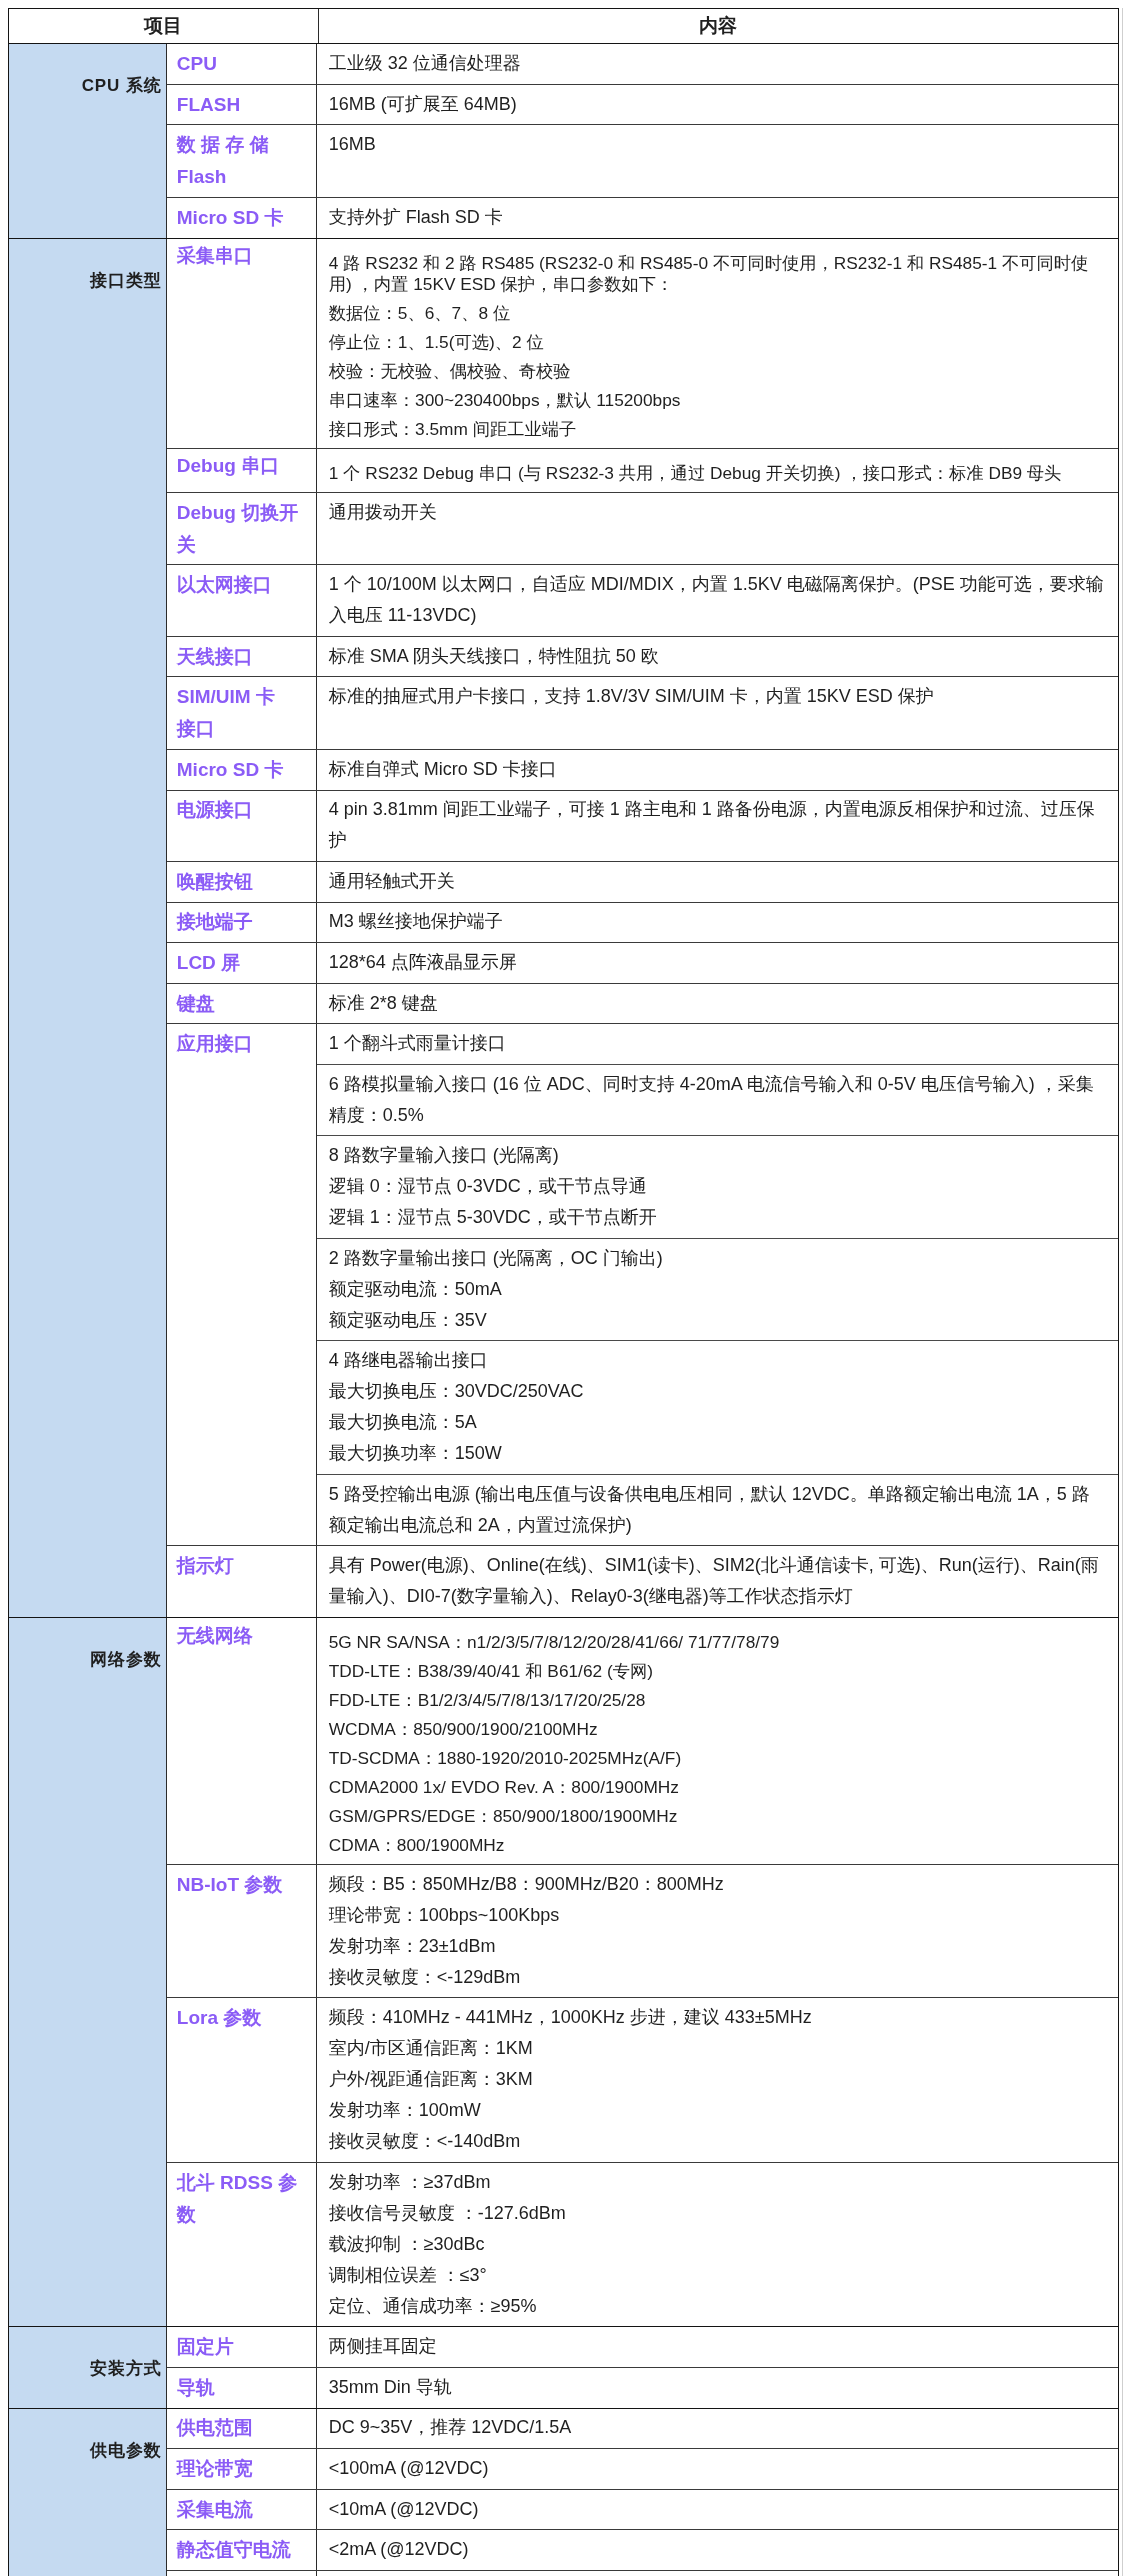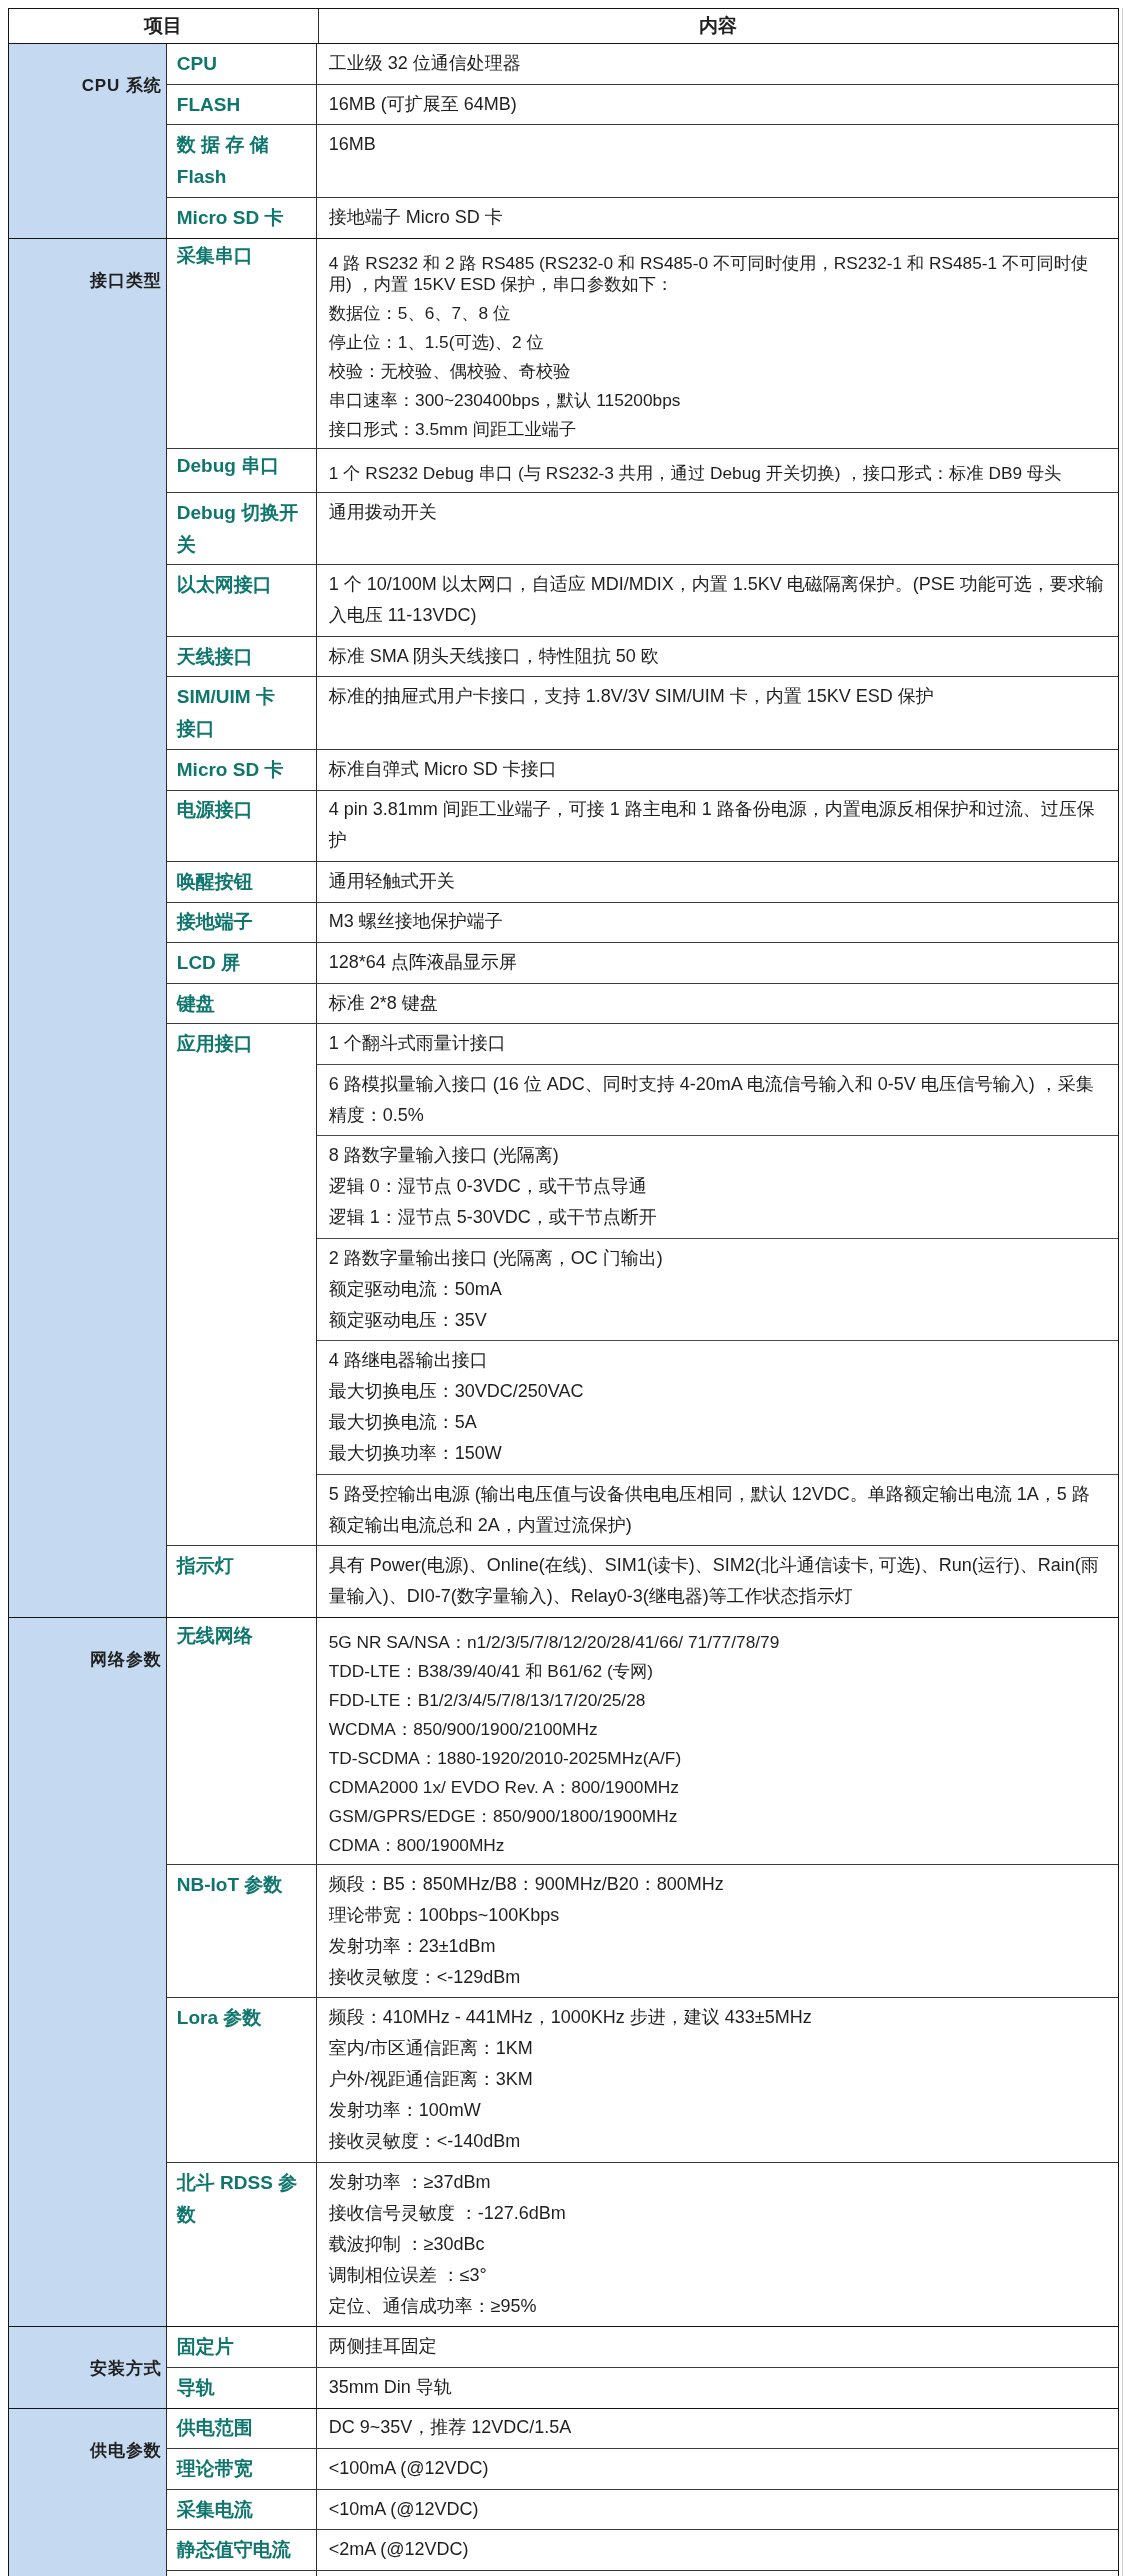--- a/index.html
+++ b/index.html
@@ -43,21 +43,21 @@
     font-weight:bold;font-size:17px;line-height:28px;
     text-align:right;padding:28px 3.8px 7.5px 3.8px;
     letter-spacing:0.9px;
   }
   .rows{flex:1;display:flex;flex-direction:column;min-width:0;}
   .row{display:flex;min-height:38px;}
   .row + .row{border-top:1.4px solid #3a3a3a;}
   .lab{
     flex:0 0 150px;box-sizing:border-box;
     border-right:1.4px solid #2b2b2b;
-    color:#0f766e;font-weight:bold;font-size:19px;
+    color:#8b5cf6;font-weight:bold;font-size:19px;
     line-height:32px;padding:3.8px 5.6px 3.8px 10.3px;
     white-space:pre-line;
   }
   .con{flex:1;display:flex;flex-direction:column;min-width:0;}
   .sub{box-sizing:border-box;padding:3.8px 11.3px 4.7px 12.2px;min-height:38px;}
   .sub + .sub{border-top:0.9px solid #4a4a4a;}
   .line{font-size:18px;line-height:31px;}
   
   .tight .line{line-height:21px;font-size:17.3px;margin-top:8px;}
   .tight .sub{padding:6.6px 11.3px 7.5px 12.2px;}
@@ -98,21 +98,21 @@
               <div class="con">
                 <div class="sub">
                   <div class="line">16MB</div>
                 </div>
               </div>
             </div>
             <div class="row">
               <div class="lab">Micro SD 卡</div>
               <div class="con">
                 <div class="sub">
-                  <div class="line">接地端子 Micro SD 卡</div>
+                  <div class="line">支持外扩 Flash SD 卡</div>
                 </div>
               </div>
             </div>
           </div>
         </div>
         <div class="section">
           <div class="cat">接口类型</div>
           <div class="rows">
             <div class="row tight">
               <div class="lab">采集串口</div>

